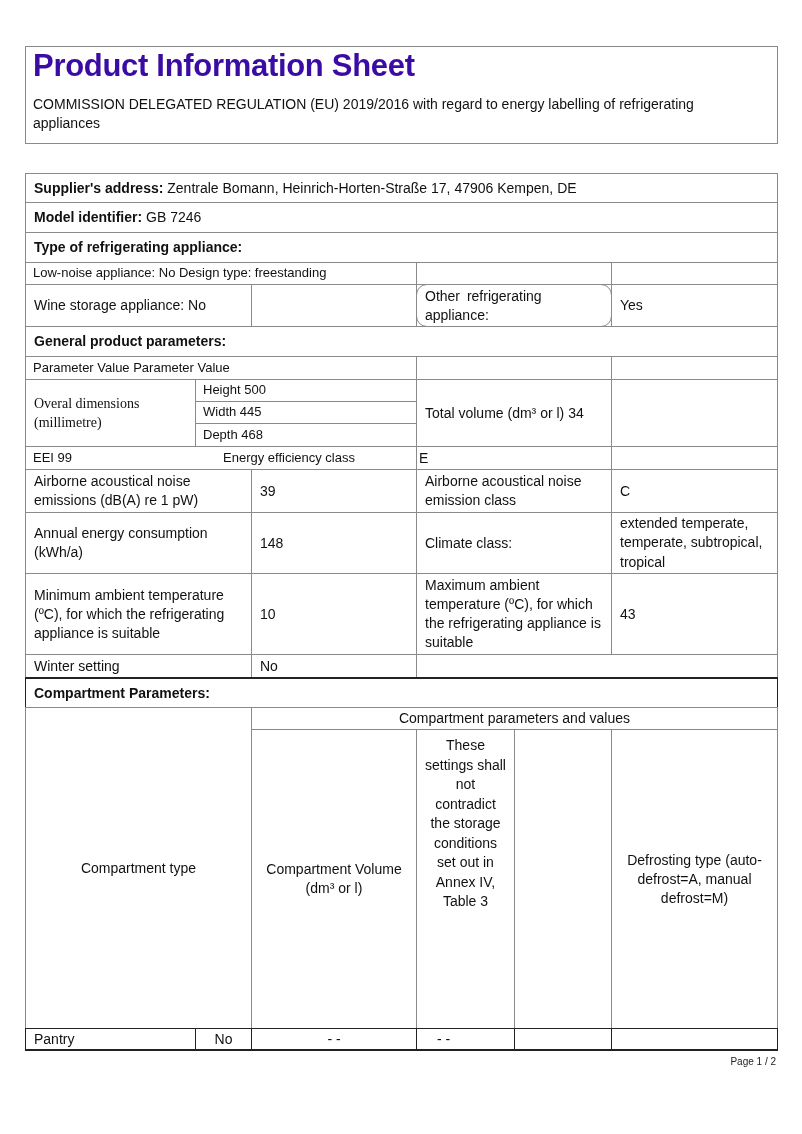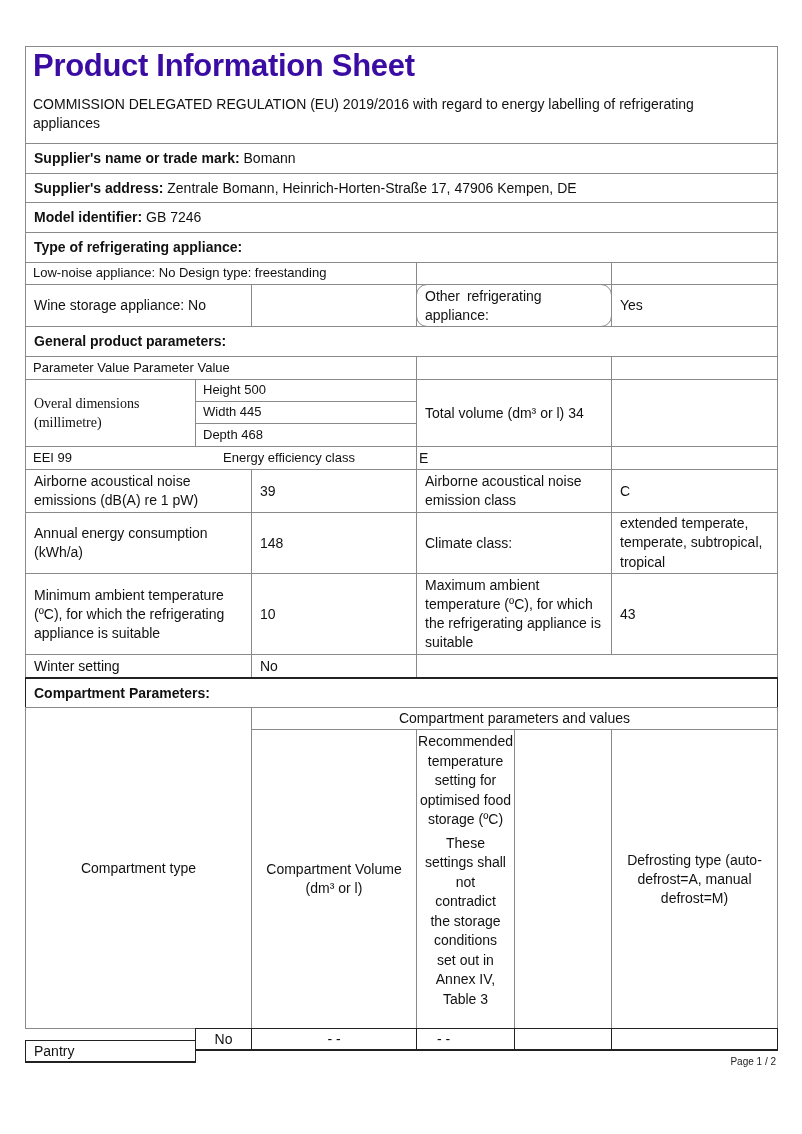--- a/index.html
+++ b/index.html
@@ -18,23 +18,20 @@
 </style>
 </head>
 <body>
 
 <div class="sheet">
 
   <div class="c" style="left:25px;top:46px;width:753px;height:98px;"></div>
   <div class="title">Product Information Sheet</div>
   <div class="subtitle">COMMISSION DELEGATED REGULATION (EU) 2019/2016 with regard to energy labelling of refrigerating appliances</div>
 
-  <div class="c" style="left:25px;top:143px;width:753px;height:31px;">
-    <span><b>Supplier's name or trade mark:</b> <span>Bomann</span></span>
-  </div>
   <div class="c" style="left:25px;top:173px;width:753px;height:30px;">
     <span><b>Supplier's address:</b> <span>Zentrale Bomann, Heinrich-Horten-Straße 17, 47906 Kempen, DE</span></span>
   </div>
   <div class="c" style="left:25px;top:202px;width:753px;height:31px;">
     <span><b>Model identifier:</b> <span>GB 7246</span></span>
   </div>
   <div class="c" style="left:25px;top:232px;width:753px;height:31px;">
     <b>Type of refrigerating appliance:</b>
   </div>
 
@@ -139,28 +136,27 @@
   <div class="c center" style="left:25px;top:707px;width:227px;height:322px;">
       <span>Compartment type</span>
     </div>
   <div class="c center" style="left:251px;top:707px;width:527px;height:23px;">
       <span>Compartment parameters and values</span>
     </div>
   <div class="c center" style="left:251px;top:729px;width:166px;height:300px;">
       <span>Compartment Volume (dm³ or l)</span>
     </div>
   <div class="c center top" style="left:416px;top:729px;width:99px;height:300px;padding:2px 0 0 0;flex-direction:column;justify-content:flex-start;align-items:center;">
-    <span class="vtext" style="line-height:19.5px;">Recommended temperature setting for optimised food storage (ºC)</span>
     <span class="vtext" style="line-height:19.5px;margin-top:4px;padding:0 8px;box-sizing:border-box;">These settings shall not contradict the storage conditions set out in Annex IV, Table 3</span>
   </div>
   <div class="c center" style="left:611px;top:729px;width:167px;height:300px;">
       <span>Defrosting type (auto-defrost=A, manual defrost=M)</span>
     </div>
 
-  <div class="c dark" style="left:25px;top:1028px;width:171px;height:23px;border-bottom:2px solid #222;margin-top:12px;">
+  <div class="c dark" style="left:25px;top:1028px;width:171px;height:23px;border-bottom:2px solid #222;">
       <span>Pantry</span>
     </div>
   <div class="c center dark" style="left:195px;top:1028px;width:57px;height:23px;border-bottom:2px solid #222;">
       <span>No</span>
     </div>
   <div class="c center dark" style="left:251px;top:1028px;width:166px;height:23px;border-bottom:2px solid #222;">
       <span>- -</span>
     </div>
   <div class="c center dark" style="left:416px;top:1028px;width:99px;height:23px;border-bottom:2px solid #222;justify-content:flex-start;padding-left:20px;">
       <span>- -</span>

